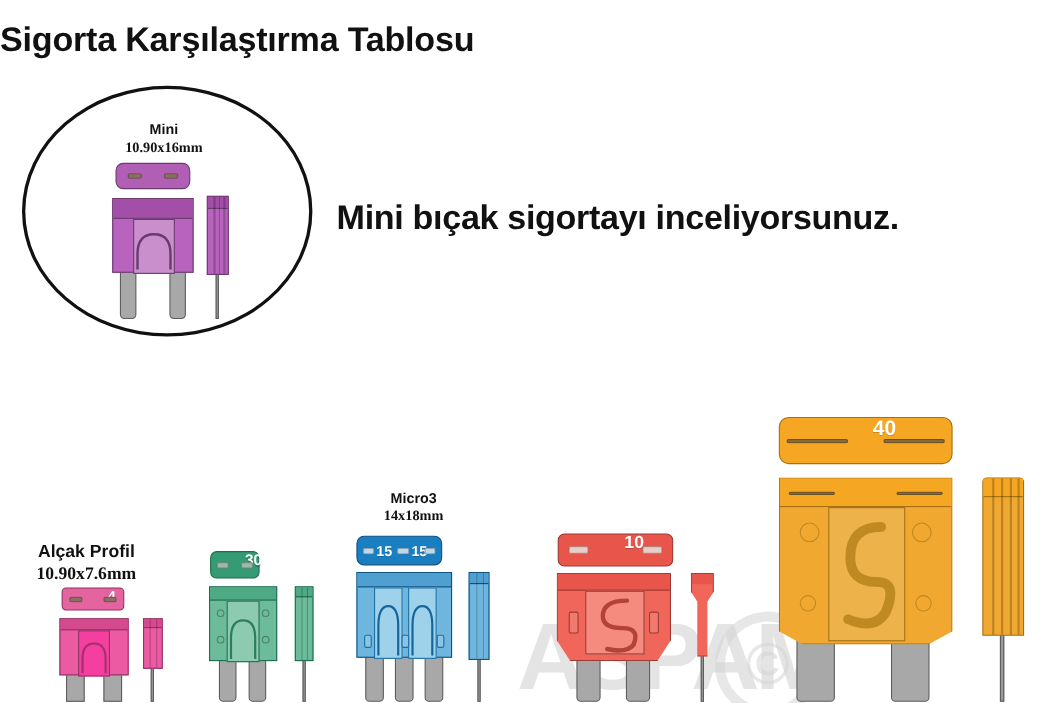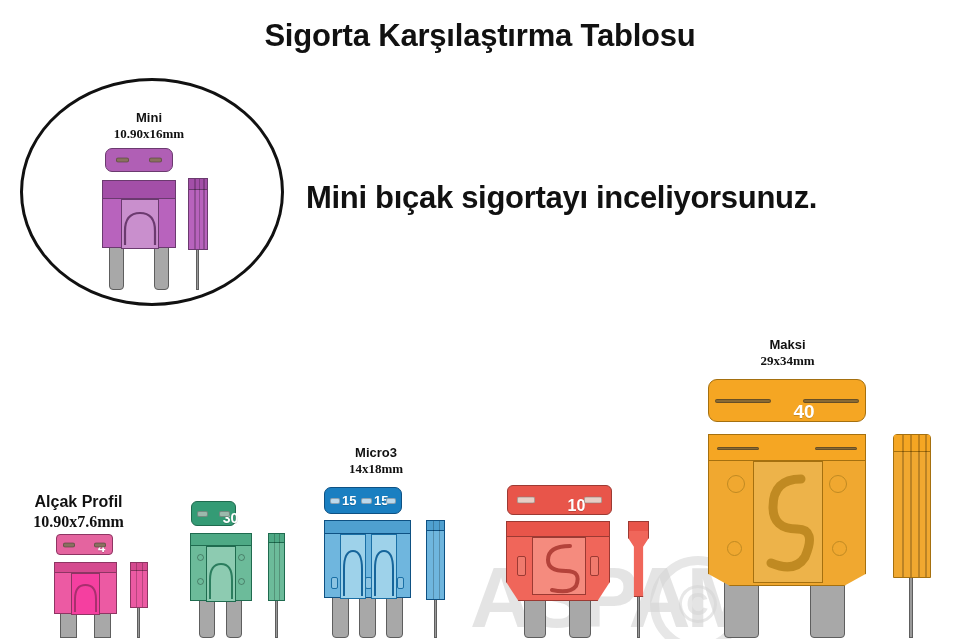--- a/index.html
+++ b/index.html
@@ -7,21 +7,21 @@
     width:960px;height:639px;overflow:hidden;position:relative;
     background:#ffffff;
     font-family:"Liberation Sans", sans-serif;
     color:#1a1a1a;
   }
   .stage{position:absolute;left:0;top:0;width:960px;height:639px;}
   .abs{position:absolute;}
 
   
   #title{
-    left:0;top:18px;width:960px;text-align:center;
+    left:0;top:18px;width:960px;
     font-size:31px;font-weight:bold;letter-spacing:-0.2px;
     color:#111;
   }
   #subtitle{
     left:306px;top:180px;width:620px;
     font-size:31px;font-weight:bold;letter-spacing:-0.3px;color:#111;
   }
 
   
   #magnifier{
@@ -57,21 +57,21 @@
   }
 
   
   .fuse{position:absolute;}
 
   
   .topview{
     position:absolute;
     border:1.6px solid #5a3a3a;
     border-radius:7px;
-    display:flex;align-items:flex-end;justify-content:center;
+    display:flex;align-items:flex-start;justify-content:center;
     box-sizing:border-box;
     padding-left:34px;
   }
   .topview .amp{
     color:#fff;font-weight:bold;line-height:1;
     text-shadow:0 1px 0 rgba(0,0,0,.18);
   }
   .slot{
     position:absolute;top:50%;transform:translateY(-50%);
     background:#8a7060;border-radius:2px;border:1px solid rgba(0,0,0,.25);
@@ -277,24 +277,20 @@
   </div>
 
   <div class="fuse" style="left:625px;top:519px;width:30px;height:119px;">
     <div class="pin" style="left:12px;top:74px;width:3px;height:45px;"></div>
     <div class="side" style="left:3px;top:2px;width:21px;height:76px;background:#f0665a;border-color:#9c3a33;
                 clip-path:polygon(0 0,100% 0,100% 22%,72% 34%,72% 100%,28% 100%,28% 34%,0 22%);">
         <div class="capbar" style="height:9px;background:#e8554a;"></div>
     </div>
   </div>
 
-  <div class="abs lbl" style="left:725px;top:337px;width:125px;font-size:13px;">
-    <span class="l1">Maksi</span>
-    <span class="l2">29x34mm</span>
-  </div>
 
   <div class="topview" style="left:708px;top:379px;width:158px;height:43px;background:#f5a623;border-color:#a5700f;border-radius:9px;">
     <span class="amp" style="font-size:19px;">40</span>
     <span class="slot" style="left:6px;width:56px;height:4px;background:#8a6a33;"></span>
     <span class="slot" style="right:6px;width:56px;height:4px;background:#8a6a33;"></span>
   </div>
 
   <div class="fuse" style="left:706px;top:434px;width:164px;height:204px;">
     <div class="leg taper" style="left:18px;top:140px;width:35px;height:64px;"></div>
     <div class="leg taper" style="left:104px;top:140px;width:35px;height:64px;"></div>

